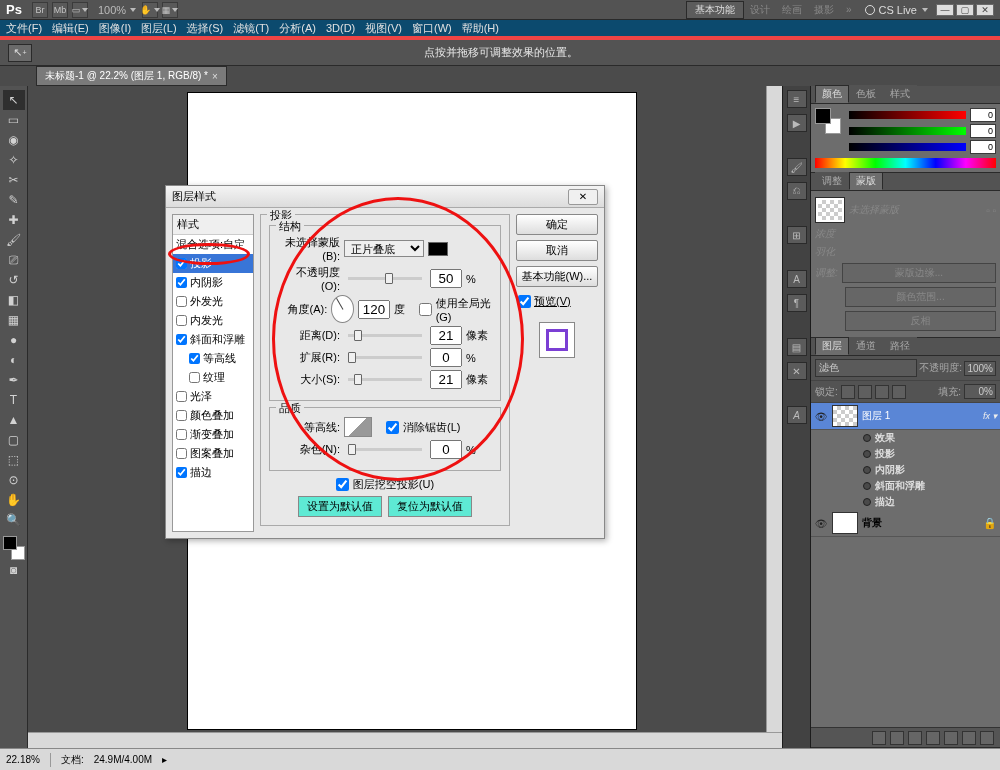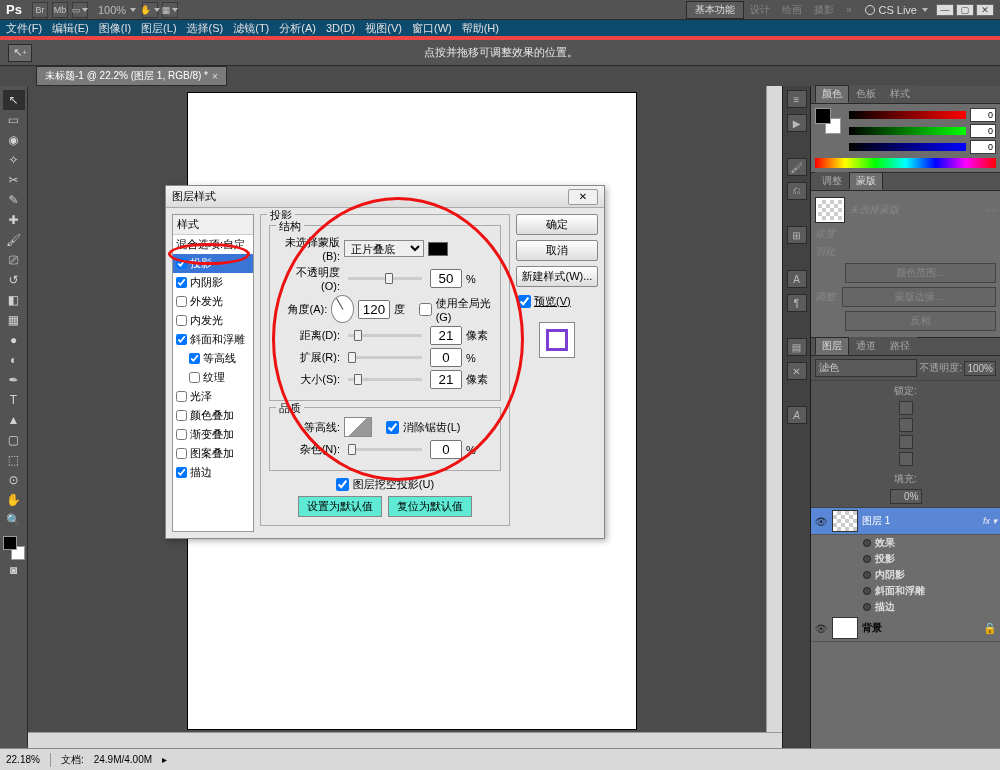--- a/index.html
+++ b/index.html
@@ -73,21 +73,21 @@
   .adj-panel .thumb { width:30px;height:26px;background:#fff;border:1px solid #2a2a2a;position:relative;}
   .adj-panel .thumb::before{content:"";position:absolute;inset:2px;background:repeating-conic-gradient(#ccc 0 25%,#fff 0 50%) 0 0/8px 8px;}
   .adj-panel .dim { color:#888; font-size:10px; font-style:italic;}
   .adj-panel .btn { flex:1; padding:2px 4px; font-size:10px; color:#888; border:1px solid #444; background:#666; text-align:center;}
   
   .layers-panel .tabs { height:18px;}
   .layers-panel .toolbar { display:flex; align-items:center; gap:2px; padding:3px 4px; border-bottom:1px solid #444;}
   .layers-panel .mode { flex:1; background:#5a5a5a; border:1px solid #333; padding:1px 3px; font-size:10px; color:#ccc;}
   .layers-panel .op { color:#aaa; font-size:10px;}
   .layers-panel .opval { width:32px; background:#5a5a5a; border:1px solid #333; padding:1px 2px; font-size:10px; color:#ccc; text-align:right;}
-  .layers-panel .lock-row{ display:flex;align-items:center;gap:3px;padding:3px 4px;border-bottom:1px solid #444;color:#aaa;font-size:10px;flex-direction:column;}
+  .layers-panel .lock-row{ display:flex;align-items:center;gap:3px;padding:3px 4px;border-bottom:1px solid #444;color:#aaa;font-size:10px;}
   .layers-panel .lock-row .li{ width:14px;height:14px;background:#5f5f5f;border:1px solid #333;}
   .layers-panel .layer-list { background:#6d6d6d; }
   .layers-panel .lrow { display:flex; align-items:center; padding:2px 3px; border-bottom:1px solid #555; gap:4px;}
   .layers-panel .lrow.sel { background:#5a86d6; color:#fff;}
   .layers-panel .eye { width:14px; height:14px; display:flex;align-items:center;justify-content:center;font-size:10px;color:#222;}
   .layers-panel .lthumb { width:26px;height:22px;background:#fff;border:1px solid #333;position:relative;}
   .layers-panel .lthumb.chk::before{content:"";position:absolute;inset:0;background:repeating-conic-gradient(#ccc 0 25%,#fff 0 50%) 0 0/8px 8px;}
   .layers-panel .lname { flex:1; font-size:10px;}
   .layers-panel .fx { font-size:9px; font-style:italic; color:#eee;}
   .layers-panel .sub { padding-left:52px; font-size:10px; color:#ddd; display:flex; align-items:center; gap:4px; height:16px;font-weight:bold;}
@@ -301,26 +301,26 @@
             <span style="flex:1"></span>
             <span class="dim">▫ ▫</span>
           </div>
         <div class="row">
             <span class="dim">浓度</span>
           </div>
         <div class="row">
             <span class="dim">羽化</span>
           </div>
         <div class="row">
+            <span class="dim">调整:</span>
+            <span class="btn">蒙版边缘...</span>
+          </div>
+        <div class="row">
             <span style="width:26px"></span>
             <span class="btn">颜色范围...</span>
-          </div>
-        <div class="row">
-            <span class="dim">调整:</span>
-            <span class="btn">蒙版边缘...</span>
           </div>
         <div class="row">
             <span style="width:26px"></span>
             <span class="btn">反相</span>
           </div>
       </div>
     </div>
 
     <div class="panel layers-panel" style="flex:1;display:flex;flex-direction:column;">
       <div class="panel-tabs tabs">
@@ -527,21 +527,21 @@
         <div class="dbtns">
           <button>设置为默认值</button>
           <button>复位为默认值</button>
         </div>
       </div>
     </div>
 
     <div class="rightcol">
       <button>确定</button>
       <button>取消</button>
-      <button>新建样式(W)...</button>
+      <button>基本功能(W)...</button>
       <label class="preview-cb">
           <input type="checkbox" checked="" style="">
           <span>预览(V)</span>
         </label>
       <div class="preview-box"></div>
     </div>
   </div>
 </div>
 
 <div class="red-ellipse" style="left:168px; top:243px; width:82px; height:22px;"></div>

